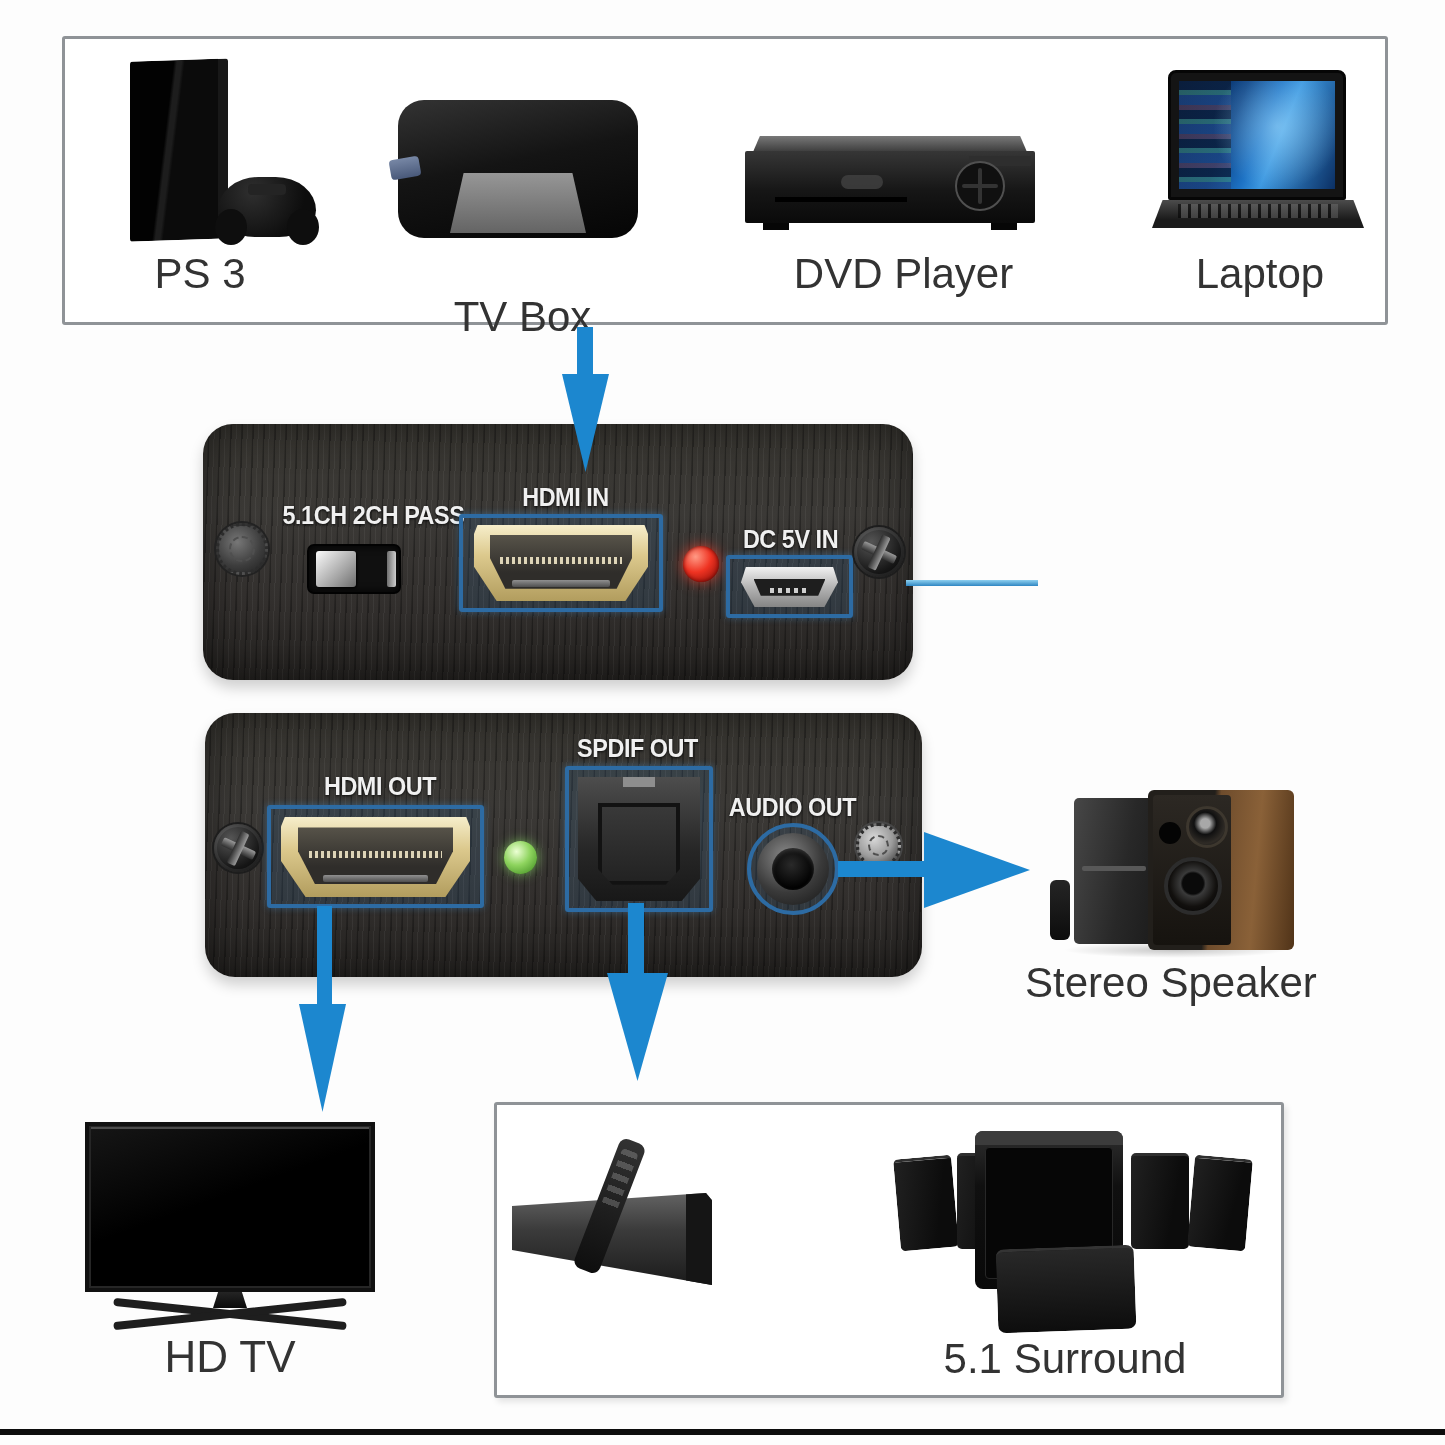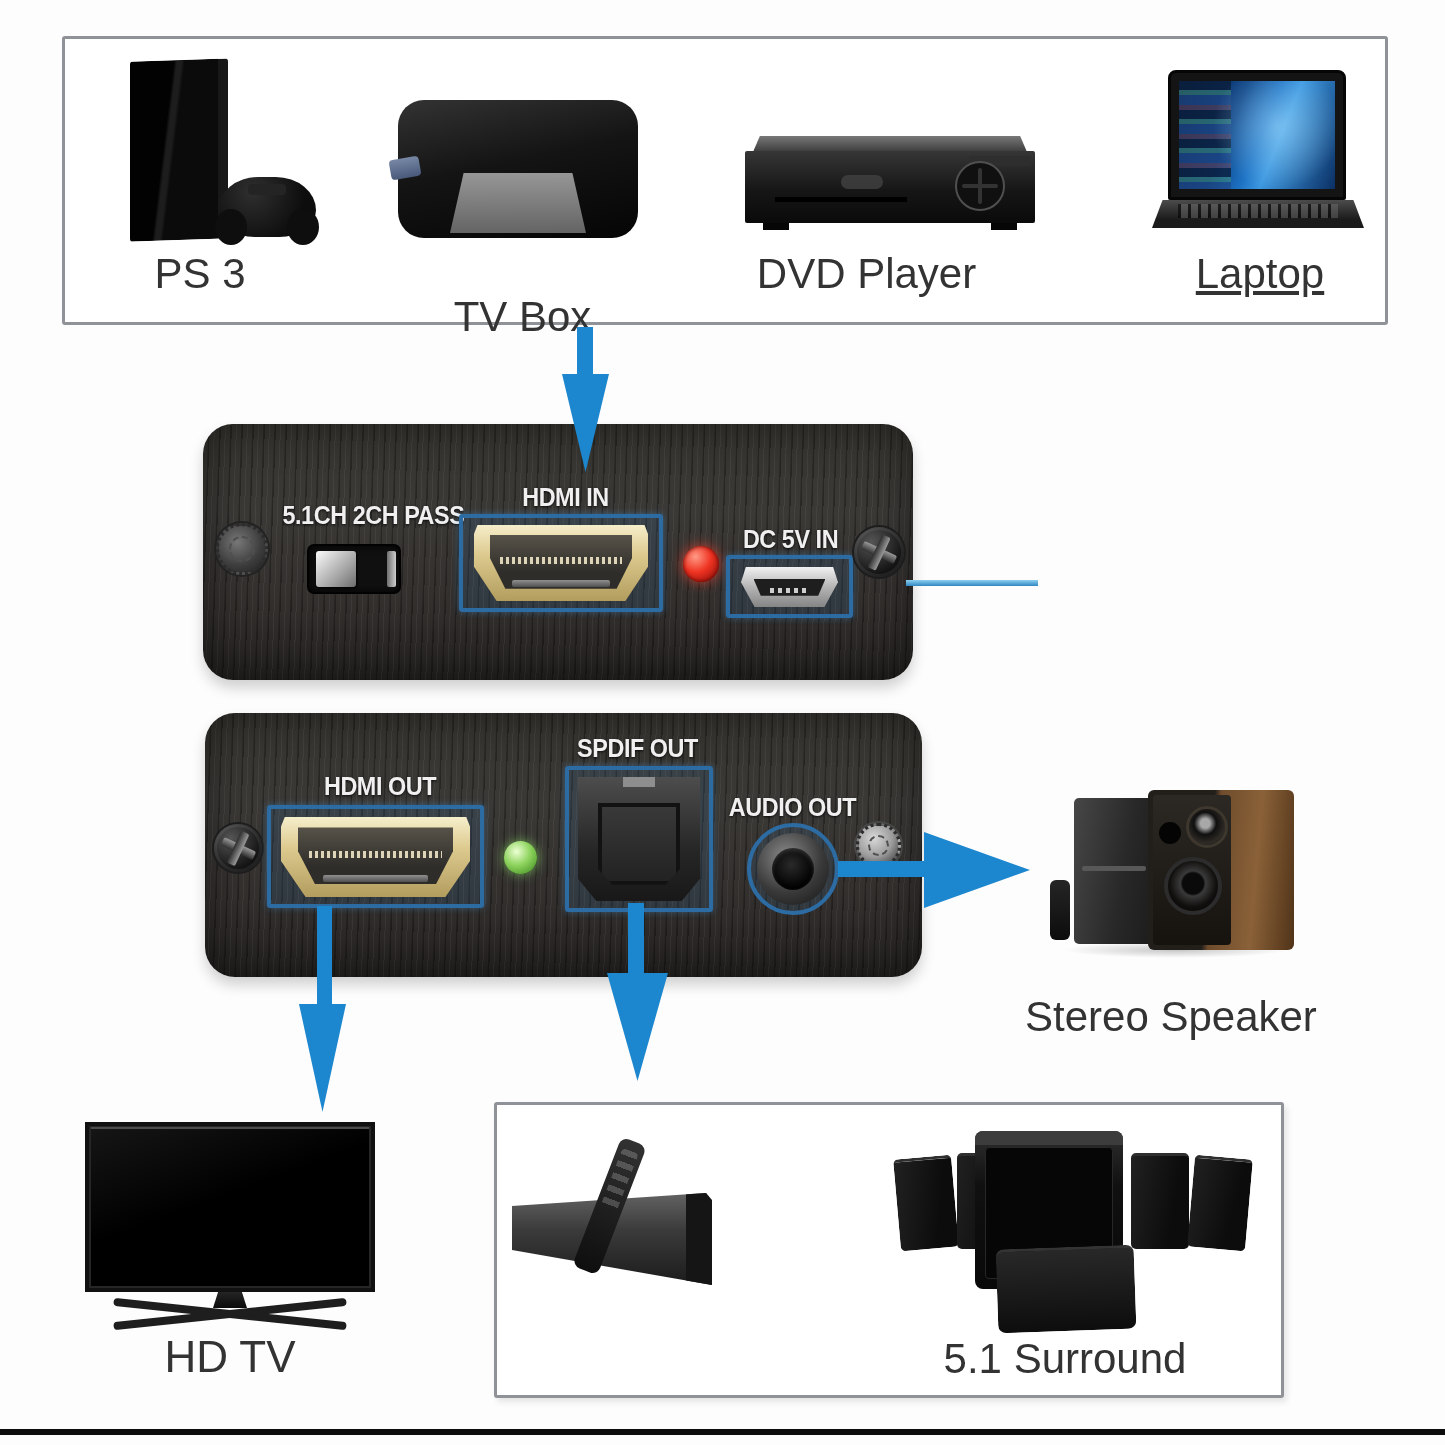--- a/index.html
+++ b/index.html
@@ -234,33 +234,33 @@
       <div class="dvd-top"></div>
       <div class="dvd-front">
         <div class="dvd-disp"></div>
         <div class="dvd-dpad"></div>
         <div class="dvd-logo"></div>
         <div class="dvd-slot"></div>
       </div>
       <div class="dvd-foot" style="left:18px;"></div>
       <div class="dvd-foot" style="right:18px;"></div>
     </div>
-    <div class="lbl" style="left:679px;top:210px;width:245px;">DVD Player</div>
+    <div class="lbl" style="left:716px;top:210px;width:245px;">DVD Player</div>
 
     <div class="dev" style="left:1087px;top:31px;width:212px;height:165px;">
       <div class="lap-screen">
         <div class="lap-display">
             <div class="lap-tiles"></div>
           </div>
       </div>
       <div class="lap-base">
           <div class="lap-kbd"></div>
         </div>
     </div>
-    <div class="lbl" style="left:1100px;top:210px;width:190px;text-decoration:underline;">Laptop</div>
+    <div class="lbl" style="left:1100px;top:210px;width:190px;">Laptop</div>
   </div>
 
   <div class="panel" style="left:203px;top:424px;width:710px;height:256px;">
     <div class="screw screw-k dark" style="left:13px;top:99px;width:52px;height:52px;"></div>
     <div class="plbl" style="left:70px;top:76px;width:190px;">5.1CH 2CH PASS</div>
     <div class="switch" style="left:106px;top:122px;width:90px;height:46px;">
       <div class="edge"></div>
         <div class="knob"></div>
     </div>
 
@@ -346,21 +346,21 @@
       </div>
     <div class="spk-right">
       <div class="spk-front">
         <div class="spk-tw"></div>
           <div class="spk-port"></div>
           <div class="spk-wf"></div>
       </div>
     </div>
     <div class="spk-remote"></div>
   </div>
-  <div class="lbl" style="left:1025px;top:958px;width:290px;margin-top:34px;">Stereo Speaker</div>
+  <div class="lbl" style="left:1025px;top:958px;width:290px;">Stereo Speaker</div>
 
   <div class="dev" style="left:85px;top:1118px;width:296px;height:226px;">
     <div class="tv-screen"></div>
     <div class="tv-neck"></div>
     <div class="tv-leg" style="transform:rotate(6deg);"></div>
     <div class="tv-leg" style="transform:rotate(-6deg);"></div>
   </div>
   <div class="lbl lbl-big" style="left:80px;top:1332px;width:300px;">HD TV</div>
 
   <div class="frame-box" id="sink-box" style="left:494px;top:1102px;width:790px;height:296px;">

